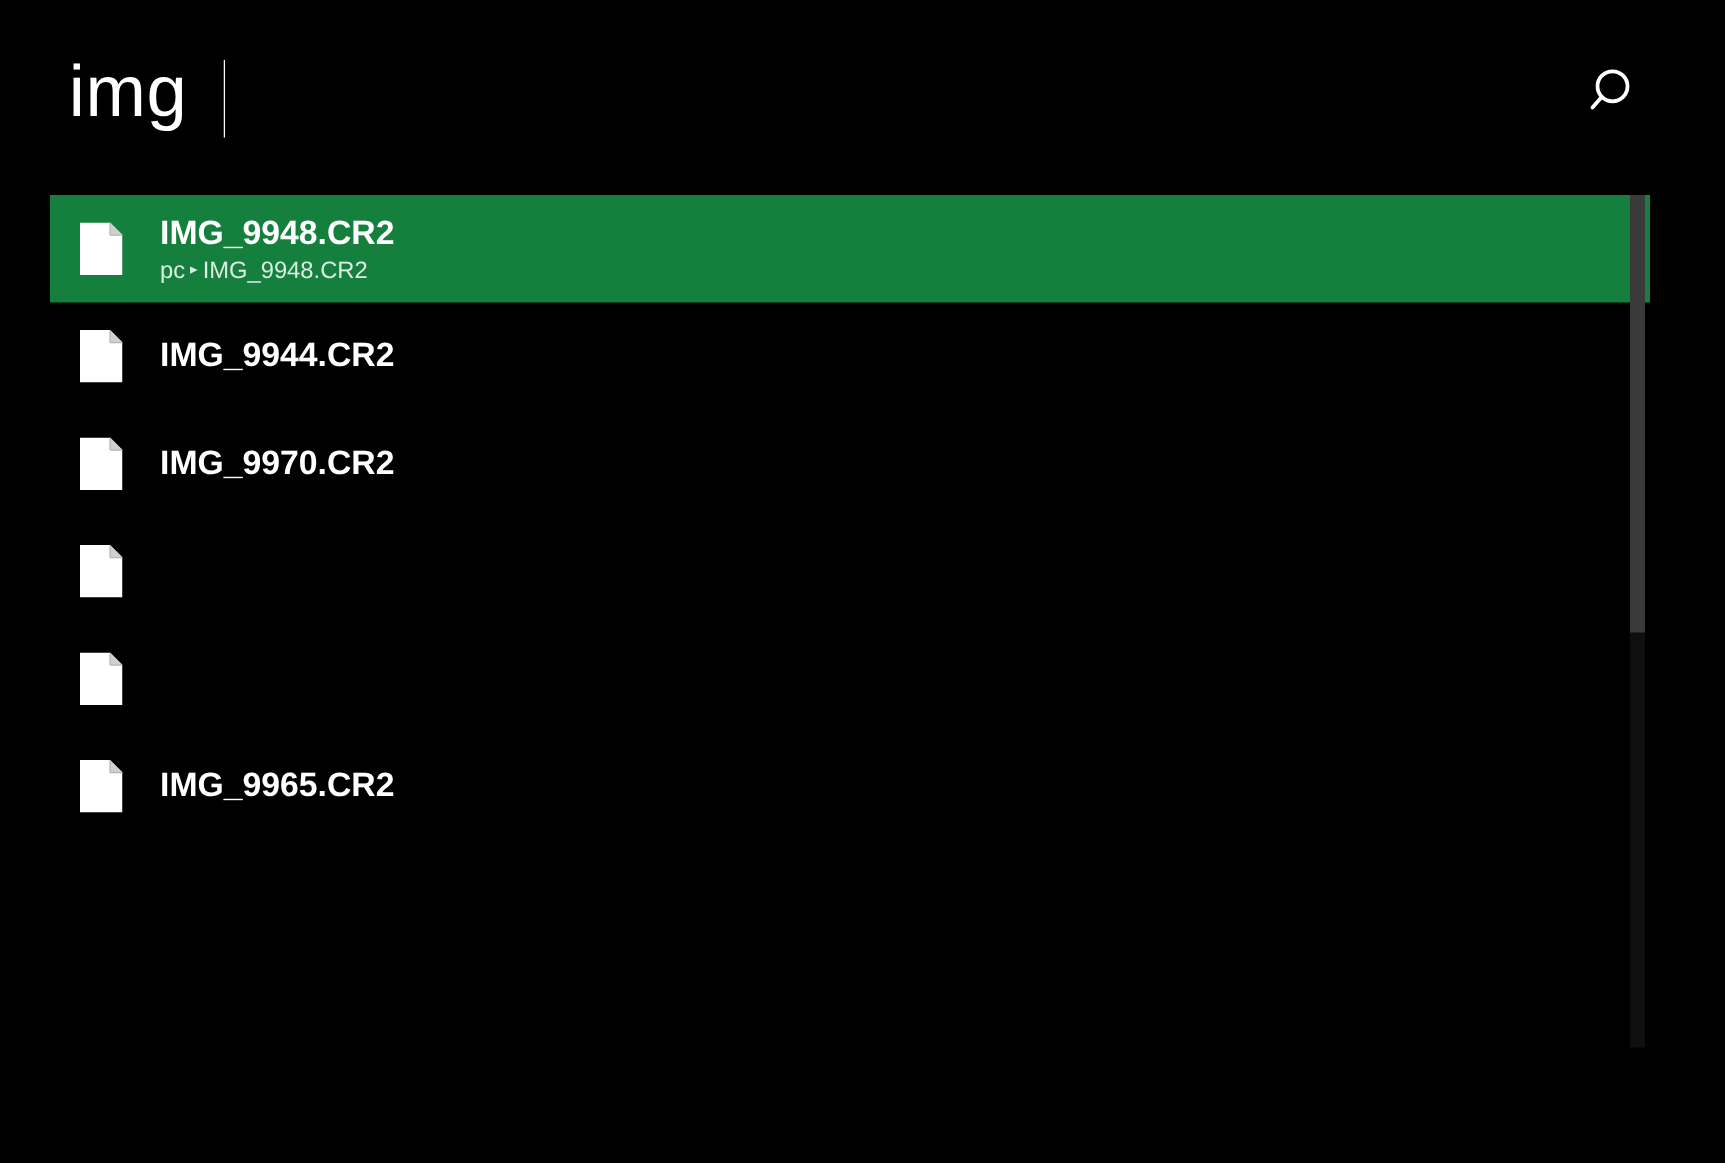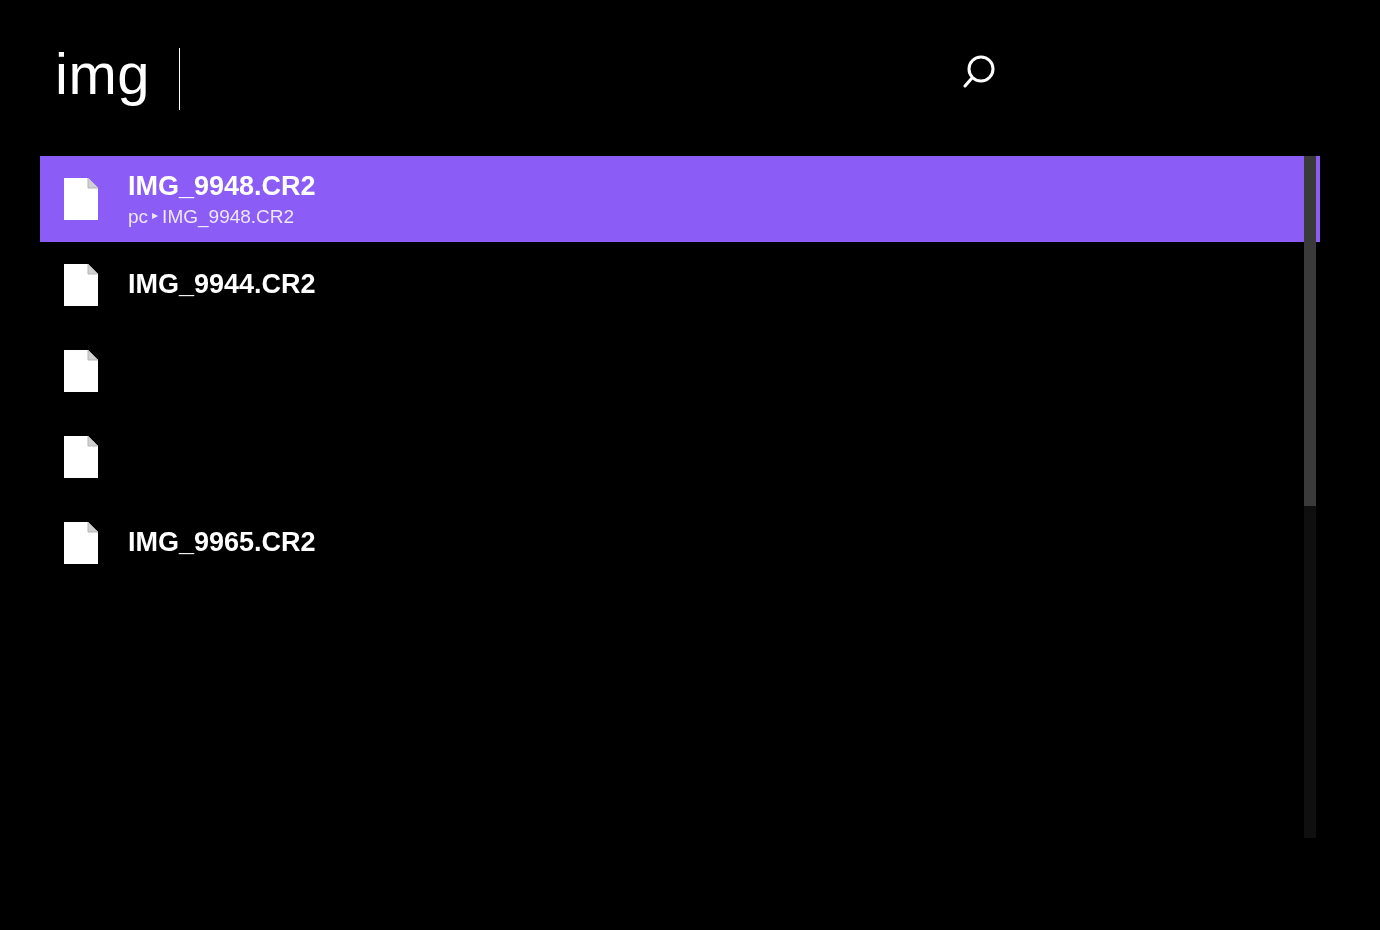--- a/index.html
+++ b/index.html
@@ -13,20 +13,21 @@
     }
     .app {
       position: relative;
       width: 100%;
       height: 100%;
     }
     
     .search-row {
       display: flex;
       align-items: center;
+      justify-content: space-between;
       padding: 40px 60px 30px 55px;
     }
     .search-input-wrap {
       position: relative;
       display: inline-flex;
       align-items: baseline;
     }
     .search-input {
       background: transparent;
       border: none;
@@ -74,21 +75,21 @@
       width: 100%;
     }
     .result-item {
       display: flex;
       align-items: center;
       padding: 22px 24px;
       gap: 30px;
       height: 86px;
     }
     .result-item[data-selected="true"] {
-      background: #8b5cf6;
+      background: #15803d;
     }
     .file-icon {
       flex: 0 0 auto;
       width: 34px;
       height: 42px;
       position: relative;
     }
     .file-icon svg { display: block; }
     .item-text {
       display: flex;
@@ -190,20 +191,33 @@
         </li>
         <li class="result-item" data-selected="false">
           <span class="file-icon">
     <svg width="34" height="42" viewBox="0 0 34 42">
       <polygon points="0,0 24,0 34,10 34,42 0,42" fill="#ffffff"></polygon>
       <polygon points="24,0 34,10 24,10" fill="#d0d0d0"></polygon>
       <line x1="24" y1="0" x2="24" y2="10" stroke="#b5b5b5" stroke-width="1"></line>
       <line x1="24" y1="10" x2="34" y2="10" stroke="#b5b5b5" stroke-width="1"></line>
     </svg>
           </span>
+          <div class="item-text">
+            <div class="item-name">IMG_9970.CR2</div>
+          </div>
+        </li>
+        <li class="result-item" data-selected="false">
+          <span class="file-icon">
+    <svg width="34" height="42" viewBox="0 0 34 42">
+      <polygon points="0,0 24,0 34,10 34,42 0,42" fill="#ffffff"></polygon>
+      <polygon points="24,0 34,10 24,10" fill="#d0d0d0"></polygon>
+      <line x1="24" y1="0" x2="24" y2="10" stroke="#b5b5b5" stroke-width="1"></line>
+      <line x1="24" y1="10" x2="34" y2="10" stroke="#b5b5b5" stroke-width="1"></line>
+    </svg>
+          </span>
         </li>
         <li class="result-item" data-selected="false">
           <span class="file-icon">
     <svg width="34" height="42" viewBox="0 0 34 42">
       <polygon points="0,0 24,0 34,10 34,42 0,42" fill="#ffffff"></polygon>
       <polygon points="24,0 34,10 24,10" fill="#d0d0d0"></polygon>
       <line x1="24" y1="0" x2="24" y2="10" stroke="#b5b5b5" stroke-width="1"></line>
       <line x1="24" y1="10" x2="34" y2="10" stroke="#b5b5b5" stroke-width="1"></line>
     </svg>
           </span>

